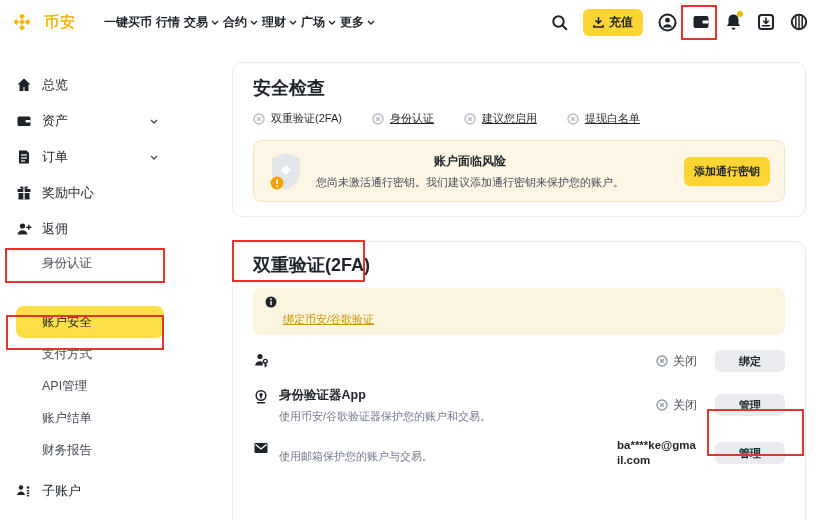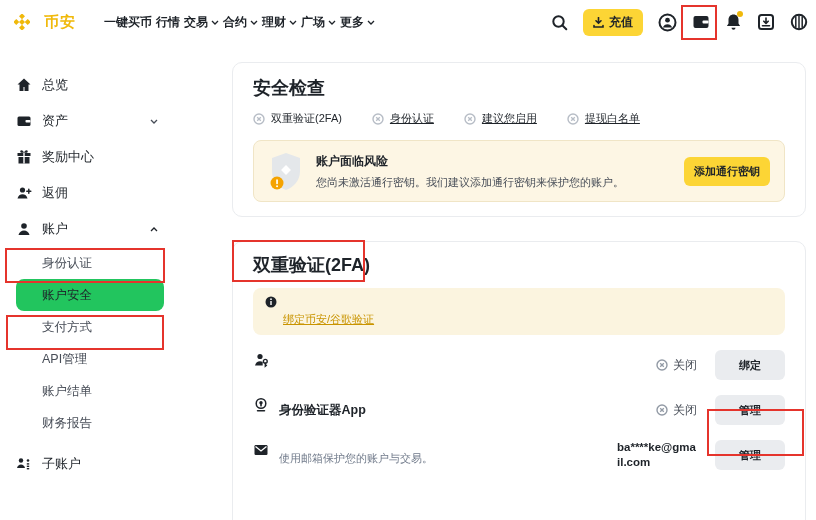--- a/index.html
+++ b/index.html
@@ -25,36 +25,36 @@
   .bell-wrap { position:relative; }
   .bell-dot { position:absolute; top:-2px; right:-1px; width:6px; height:6px; border-radius:50%; background:#F0B90B; }
 
   
   .sidebar { position:absolute; top:67px; left:0; width:228px; padding-left:16px; }
   .side-item { height:36px; width:150px; display:flex; align-items:center; gap:10px;
     font-size:13px; font-weight:500; color:#1E2329; cursor:pointer; }
   .side-item .chev { margin-left:auto; margin-right:8px; }
   .sub-item { height:32px; width:148px; display:flex; align-items:center;
     padding-left:26px; font-size:12.5px; color:#474D57; cursor:pointer; border-radius:8px; }
-  .sub-item.selected { background:#22c55e; color:#1E2329; }
+  .sub-item.selected { background:#fde047; color:#1E2329;margin-top:27px; }
   .subaccount { margin-top:7px; }
 
   
   .main { position:absolute; left:232px; top:62px; width:574px; }
   .card { background:#fff; border:1px solid #EAECEF; border-radius:10px; padding:14px 20px; }
   .card-title { font-size:18px; font-weight:bold; line-height:22px; }
 
   .tabs { display:flex; align-items:center; gap:30px; margin-top:12px; height:15px; }
   .tab { display:flex; align-items:center; gap:6px; font-size:11px; color:#1E2329; cursor:pointer; }
   .tab .tab-label.u { text-decoration:underline; }
 
   .warning-box { margin-top:14px; background:#FDF6E4; border:1px solid #F0E5C6; border-radius:8px;
     padding:10px 14px; display:flex; align-items:center; }
   .warning-text { margin-left:12px; }
-  .warning-title { font-size:12px; font-weight:bold; }
+  .warning-title { font-size:12px; font-weight:bold;text-align:center; }
   .warning-desc { font-size:11px; color:#474D57; margin-top:5px; }
   .warning-action { margin-left:auto; background:#FCD535; border:none; border-radius:6px;
     font-size:11px; font-weight:700; padding:7px 10px; cursor:pointer; color:#1E2329; white-space:nowrap; }
 
   .card2 { margin-top:24px; padding-top:12px; height:320px; }
   .notice-box { margin-top:12px; background:#FBF4DF; border-radius:8px; padding:8px 12px; }
   .notice-line { display:flex; align-items:flex-start; gap:6px; }
   .notice-text { font-size:11px; font-weight:600; line-height:15px; }
   .notice-link { display:inline-block; margin:4px 0 0 18px; font-size:11px; color:#C99400;
     text-decoration:underline; cursor:pointer; }
@@ -63,21 +63,21 @@
   .sec-row .row-icon { width:16px; align-self:flex-start; margin-top:2px; }
   .row-body { margin-left:10px; }
   .row-title { font-size:12.5px; font-weight:700; }
   .row-desc { font-size:11px; color:#707A8A; margin-top:6px; line-height:13px; }
   .row-link { display:inline-block; font-size:11px; color:#C99400; text-decoration:underline; margin-top:5px; cursor:pointer; }
   .row-right { margin-left:auto; display:flex; align-items:center; gap:18px; }
   .status { width:80px; display:flex; align-items:center; justify-content:flex-end; gap:5px;
     font-size:12px; color:#474D57; }
   .value-cell { width:80px; font-size:11.5px; font-weight:600; color:#1E2329;
     word-break:break-all; line-height:15px; }
-  .gray-btn { width:70px; height:30px; background:#EAECEF; border:none; border-radius:6px;
+  .gray-btn { width:70px; height:22px; background:#EAECEF; border:none; border-radius:6px;
     font-size:11px; font-weight:700; color:#1E2329; cursor:pointer; }
 
   
   .anno { position:absolute; border:2px solid #E5342C; background:transparent; pointer-events:none; }
   .anno-profile  { left:681px; top:5px;  width:36px;  height:35px; }
   .anno-account  { left:5px;  top:248px; width:160px; height:35px; }
   .anno-security { left:6px;  top:315px; width:158px; height:35px; }
   .anno-2fa      { left:232px;top:240px; width:133px; height:42px; }
   .anno-manage   { left:707px;top:409px; width:97px;  height:47px; }
 </style>
@@ -203,44 +203,46 @@
         <rect x="1.5" y="3.5" width="13" height="9.5" rx="1.5" fill="#1E2329"></rect>
         <rect x="9.5" y="7" width="5" height="2.5" rx="0.8" fill="#fff"></rect>
       </svg>
     <span>资产</span>
     <svg class="chev" viewBox="0 0 8 5">
         <path d="M1 1l3 3 3-3" fill="none" stroke="#474D57" stroke-width="1.3"></path>
       </svg>
   </div>
   <div class="side-item">
     <svg width="16" height="16" viewBox="0 0 16 16">
+        <path d="M3 1.5h7.5L13 4v10.5H3z" fill="#1E2329"></path>
+        <line x1="5" y1="6" x2="11" y2="6" stroke="#fff" stroke-width="1.2"></line>
+        <line x1="5" y1="9" x2="11" y2="9" stroke="#fff" stroke-width="1.2"></line>
+        <line x1="5" y1="12" x2="9" y2="12" stroke="#fff" stroke-width="1.2"></line>
+      </svg>
+    <span>订单</span>
+    <svg class="chev" viewBox="0 0 8 5">
+        <path d="M1 1l3 3 3-3" fill="none" stroke="#474D57" stroke-width="1.3"></path>
+      </svg>
+  </div>
+  <div class="side-item">
+    <svg width="16" height="16" viewBox="0 0 16 16">
         <rect x="1.5" y="4" width="13" height="3" fill="#1E2329"></rect>
         <rect x="2.5" y="8" width="11" height="6.5" fill="#1E2329"></rect>
         <line x1="8" y1="4" x2="8" y2="14.5" stroke="#fff" stroke-width="1.4"></line>
         <path d="M5 3.8C3.8 3 4 1.2 5.5 1.2c1.2 0 2 1.2 2.5 2.6C8.5 2.4 9.3 1.2 10.5 1.2c1.5 0 1.7 1.8.5 2.6z" fill="#1E2329"></path>
       </svg>
     <span>奖励中心</span>
   </div>
   <div class="side-item">
     <svg width="16" height="16" viewBox="0 0 16 16">
         <circle cx="6.5" cy="5" r="2.6" fill="#1E2329"></circle>
         <path d="M1.5 13.5c0.6-2.8 2.6-4.3 5-4.3s4.4 1.5 5 4.3z" fill="#1E2329"></path>
         <path d="M12.8 4.2v4M10.8 6.2h4" stroke="#1E2329" stroke-width="1.5" stroke-linecap="round"></path>
       </svg>
     <span>返佣</span>
-  </div>
-  <div class="side-item">
-    <svg width="16" height="16" viewBox="0 0 16 16">
-        <circle cx="8" cy="5" r="2.8" fill="#1E2329"></circle>
-        <path d="M2.5 14c0.7-3 2.9-4.5 5.5-4.5s4.8 1.5 5.5 4.5z" fill="#1E2329"></path>
-      </svg>
-    <span>账户</span>
-    <svg class="chev" viewBox="0 0 8 5">
-        <path d="M1 4l3-3 3 3" fill="none" stroke="#1E2329" stroke-width="1.3"></path>
-      </svg>
   </div>
 
   <div class="sub-item">
       <span>身份认证</span>
     </div>
   <div class="sub-item selected">
       <span>账户安全</span>
     </div>
   <div class="sub-item">
       <span>支付方式</span>
@@ -361,20 +363,21 @@
       <span class="row-icon">
         <svg width="16" height="16" viewBox="0 0 16 16">
             <circle cx="8" cy="6.5" r="4.8" fill="none" stroke="#1E2329" stroke-width="1.5"></circle>
             <circle cx="8" cy="5.8" r="1.7" fill="#1E2329"></circle>
             <rect x="7.2" y="6.8" width="1.6" height="2.6" fill="#1E2329"></rect>
             <path d="M4.5 13.8h7" stroke="#1E2329" stroke-width="1.5" stroke-linecap="round"></path>
           </svg>
       </span>
       <div class="row-body">
         <div class="row-title">身份验证器App</div>
+        <div class="row-desc">使用币安/谷歌验证器保护您的账户和交易。</div>
       </div>
       <div class="row-right">
         <span class="status">
           <svg width="12" height="12" viewBox="0 0 12 12">
               <circle cx="6" cy="6" r="5" fill="none" stroke="#929AA5" stroke-width="1.4"></circle>
               <path d="M4.2 4.2l3.6 3.6M7.8 4.2L4.2 7.8" stroke="#929AA5" stroke-width="1.3"></path>
             </svg>
           <span>关闭</span>
         </span>
         <button class="gray-btn">管理</button>

